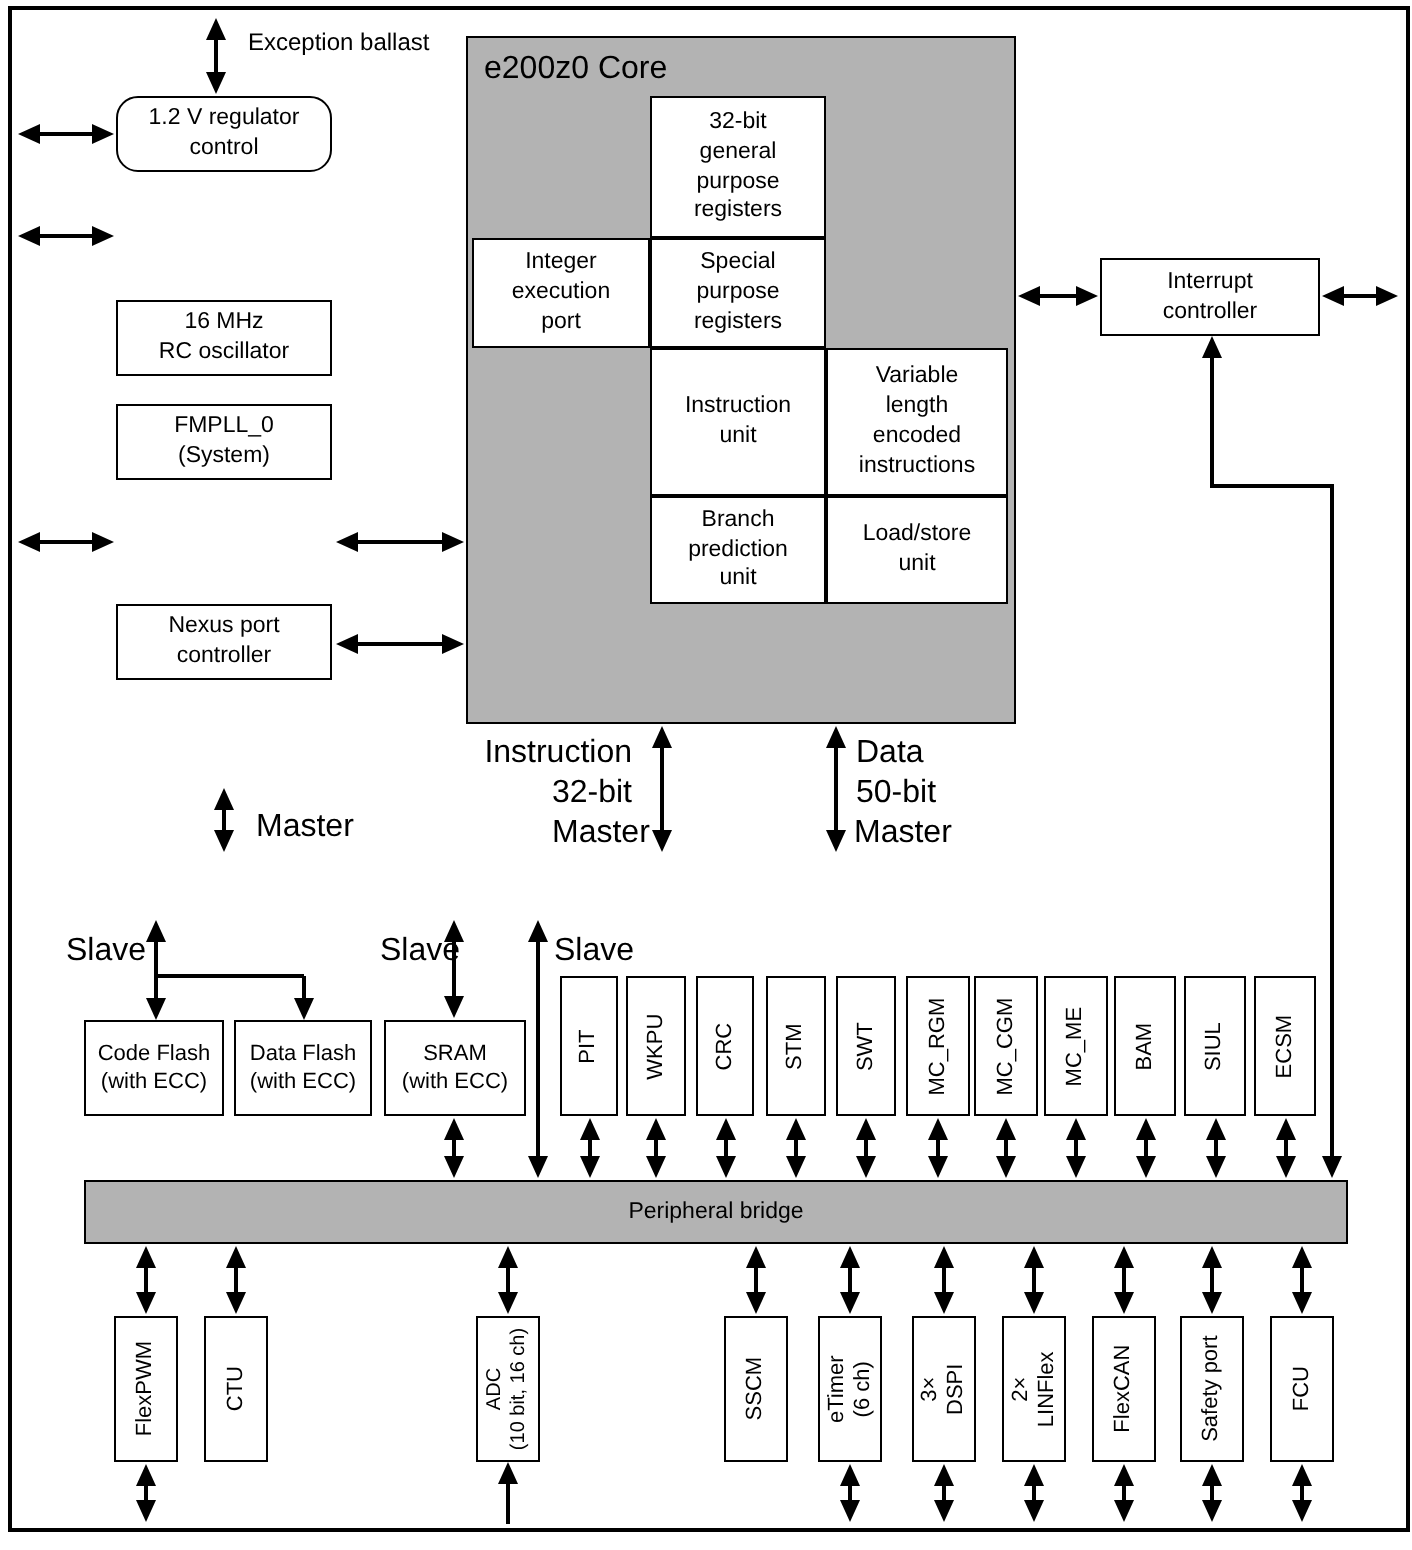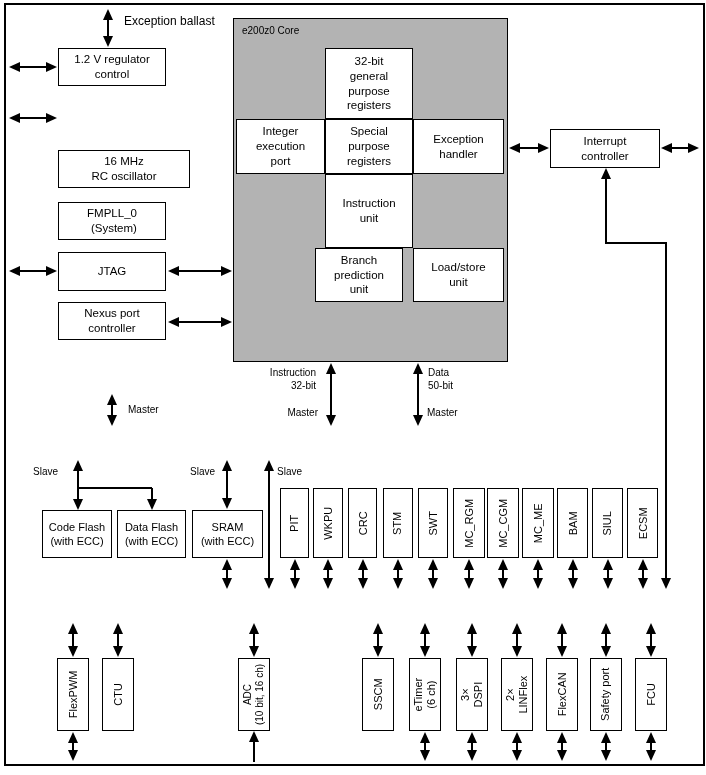--- a/index.html
+++ b/index.html
@@ -20,58 +20,59 @@
     display:flex;align-items:center;justify-content:center;font-size:11.5px;
   }
   .vbox{
     position:absolute;box-sizing:border-box;border:1.5px solid #000;background:#fff;
     display:flex;align-items:center;justify-content:center;
   }
   .vtext{
     transform:rotate(-90deg);white-space:pre;text-align:center;
     font-size:11px;line-height:1.15;
   }
-  .lbl{position:absolute;font-size:10px;white-space:pre-line;line-height:1.25;}
+  .lbl{position:absolute;font-size:16px;white-space:pre-line;line-height:1.25;}
   .arr{position:absolute;}
 </style>
 </head>
 <body>
 
 <div id="stage">
 
   <div class="outer" style="left:4px;top:3px;width:697px;height:759px;"></div>
 
-  <div class="box" style="left:58px;top:48px;width:108px;height:38px;">1.2 V regulator
+  <div class="box" style="left:58px;top:48px;width:108px;height:38px;border-radius:11px;">1.2 V regulator
 control</div>
-  <div class="box" style="left:58px;top:150px;width:132px;height:38px;">16 MHz
+  <div class="box" style="left:58px;top:150px;width:108px;height:38px;">16 MHz
 RC oscillator</div>
-  <div class="box" style="left:58px;top:202px;width:108px;height:38px;text-align:right;">FMPLL_0
+  <div class="box" style="left:58px;top:202px;width:108px;height:38px;">FMPLL_0
 (System)</div>
-  <div class="box" style="left:58px;top:252px;width:108px;height:39px;">JTAG</div>
   <div class="box" style="left:58px;top:302px;width:108px;height:38px;">Nexus port
 controller</div>
 
   <div class="corebox" style="left:233px;top:18px;width:275px;height:344px;"></div>
   <div class="lbl" style="left:242px;top:25px;">e200z0 Core</div>
 
   <div class="box" style="left:325px;top:48px;width:88px;height:71px;">32-bit
 general
 purpose
 registers</div>
   <div class="box" style="left:236px;top:119px;width:89px;height:55px;">Integer
 execution
 port</div>
   <div class="box" style="left:325px;top:119px;width:88px;height:55px;">Special
 purpose
 registers</div>
-  <div class="box" style="left:413px;top:119px;width:91px;height:55px;">Exception
-handler</div>
   <div class="box" style="left:325px;top:174px;width:88px;height:74px;">Instruction
 unit</div>
-  <div class="box" style="left:315px;top:248px;width:88px;height:54px;">Branch
+  <div class="box" style="left:413px;top:174px;width:91px;height:74px;">Variable
+length
+encoded
+instructions</div>
+  <div class="box" style="left:325px;top:248px;width:88px;height:54px;">Branch
 prediction
 unit</div>
   <div class="box" style="left:413px;top:248px;width:91px;height:54px;">Load/store
 unit</div>
 
   <div class="box" style="left:550px;top:129px;width:110px;height:39px;">Interrupt
 controller</div>
 
 
   <div class="box" style="left:42px;top:510px;width:70px;height:48px;font-size:11px;">Code Flash
@@ -108,20 +109,21 @@
   <div class="vbox" style="left:557px;top:488px;width:31px;height:70px;">
       <span class="vtext">BAM</span>
     </div>
   <div class="vbox" style="left:592px;top:488px;width:31px;height:70px;">
       <span class="vtext">SIUL</span>
     </div>
   <div class="vbox" style="left:627px;top:488px;width:31px;height:70px;">
       <span class="vtext">ECSM</span>
     </div>
 
+  <div class="bar" style="left:42px;top:590px;width:632px;height:32px;">Peripheral bridge</div>
 
   <div class="vbox" style="left:57px;top:658px;width:32px;height:73px;">
       <span class="vtext">FlexPWM</span>
     </div>
   <div class="vbox" style="left:102px;top:658px;width:32px;height:73px;">
       <span class="vtext">CTU</span>
     </div>
   <div class="vbox" style="left:238px;top:658px;width:32px;height:73px;">
       <span class="vtext" style="font-size:10px;">ADC
 (10 bit, 16 ch)</span>

